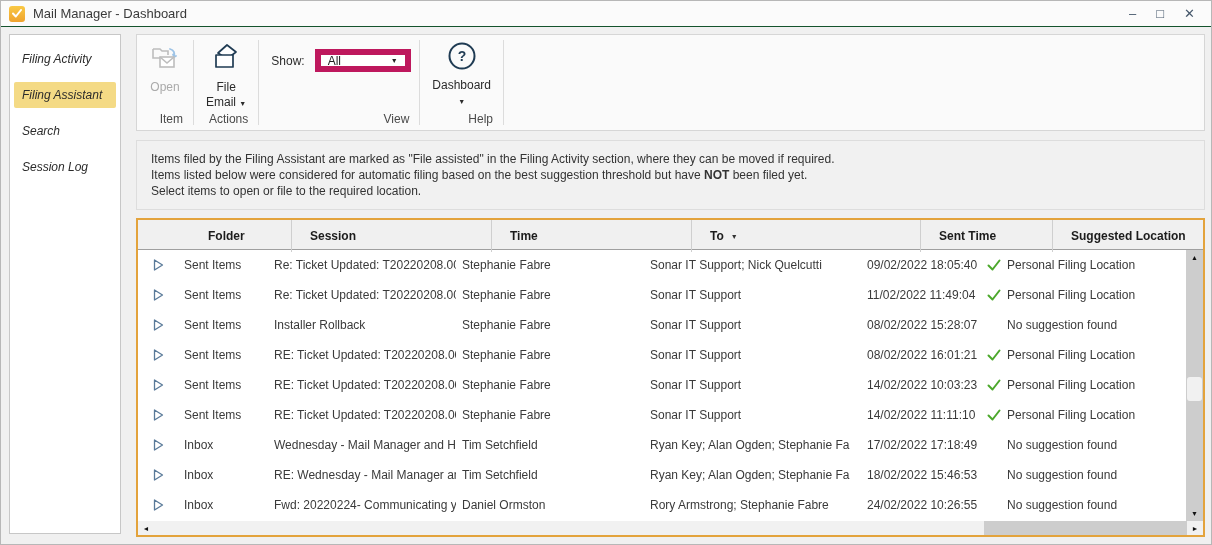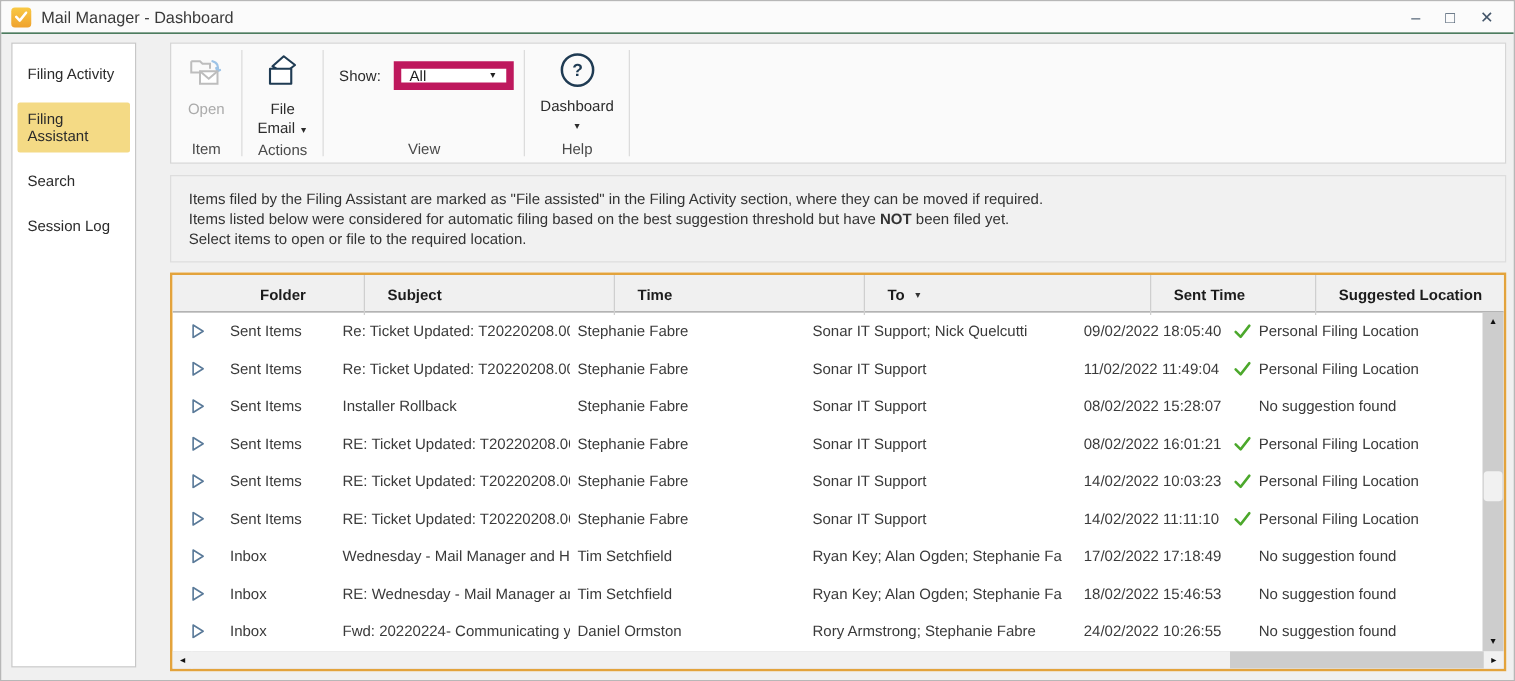--- a/index.html
+++ b/index.html
@@ -7,32 +7,32 @@
   .window { position:relative; width:1212px; height:545px; background:#f0f0f0; border:1px solid #b7b7b7; overflow:hidden; }
 
   
   .titlebar { height:26px; background:#fbfbfb; border-bottom:1px solid #14532d; display:flex; align-items:center; padding:0 8px; }
   .app-icon { width:16px; height:16px; border-radius:3px; background:linear-gradient(180deg,#f9c945 0%,#efa22d 100%); display:flex; align-items:center; justify-content:center; margin-right:8px; flex:0 0 auto; }
   .window-title { font-size:13px; color:#3a3a3a; }
   .win-controls { margin-left:auto; display:flex; align-items:center; gap:20px; padding-right:8px; }
   .win-btn { color:#44566a; font-size:13px; line-height:13px; cursor:default; }
 
   
-  .sidebar { position:absolute; left:8px; top:33px; width:100px; bottom:10px; background:#ffffff; border:1px solid #c7c7c7; padding-top:10px; }
+  .sidebar { position:absolute; left:8px; top:33px; width:112px; bottom:10px; background:#ffffff; border:1px solid #c7c7c7; padding-top:10px;font-style:italic; }
   .side-item { margin:1px 4px 10px 4px; padding:6px 8px; font-size:12px; color:#2b2b2b; border-radius:2px; cursor:default; }
   .side-item.selected { background:#f4da85; }
 
   
   .content { position:absolute; left:135px; top:33px; width:1069px; bottom:7px; display:flex; flex-direction:column; }
 
   
   .ribbon { height:97px; flex:0 0 auto; background:#fafafa; border:1px solid #d6d6d6; display:flex; }
   .rgroup { display:flex; flex-direction:column; padding:3px 4px 0 4px; }
   .rgroup-content { flex:1; display:flex; justify-content:center; align-items:flex-start; }
-  .rgroup-label { text-align:center; font-size:12px; color:#4a4a4a; padding:1px 6px 4px 6px; }
+  .rgroup-label { text-align:right; font-size:12px; color:#4a4a4a; padding:1px 6px 4px 6px; }
   .rsep { width:1px; background:#dcdcdc; margin:5px 0; flex:0 0 auto; }
   .rbtn { display:flex; flex-direction:column; align-items:center; font-size:12px; color:#2b2b2b; padding:3px 8px 0 8px; line-height:15px; cursor:default; text-align:center; }
   .rbtn.disabled { color:#aaaaaa; }
   .rbtn .ricon { margin-bottom:3px; }
   .drop-mini { font-size:7px; color:#2b2b2b; margin-top:1px; }
   .show-row { display:flex; align-items:center; margin-top:11px; gap:10px; font-size:12px; color:#2b2b2b; padding:0 8px; }
   .dropdown { width:96px; height:23px; border:6px solid #be185d; background:#fff; display:flex; align-items:center; justify-content:space-between; padding:0 7px; font-size:12px; color:#1f1f1f; cursor:default; }
   .dd-arrow { font-size:7px; color:#222; }
 
   
@@ -168,21 +168,21 @@
     <div class="infobox">
       <div>Items filed by the Filing Assistant are marked as "File assisted" in the Filing Activity section, where they can be moved if required.</div>
       <div><span>Items listed below were considered for automatic filing based on the best suggestion threshold but have </span><b>NOT</b><span> been filed yet.</span></div>
       <div>Select items to open or file to the required location.</div>
     </div>
 
     <div class="tablebox">
       <div class="thead">
         <div class="hcell col-expand"></div>
         <div class="hcell col-folder hsep">Folder</div>
-        <div class="hcell col-subject hsep">Subject</div>
+        <div class="hcell col-subject hsep">Session</div>
         <div class="hcell col-from hsep">Time</div>
         <div class="hcell col-to hsep">
           <span>To</span>
           <span class="sort-arrow">▼</span>
         </div>
         <div class="hcell col-sent hsep">Sent Time</div>
         <div class="hcell col-sugg">Suggested Location</div>
       </div>
 
       <div class="tbody">

